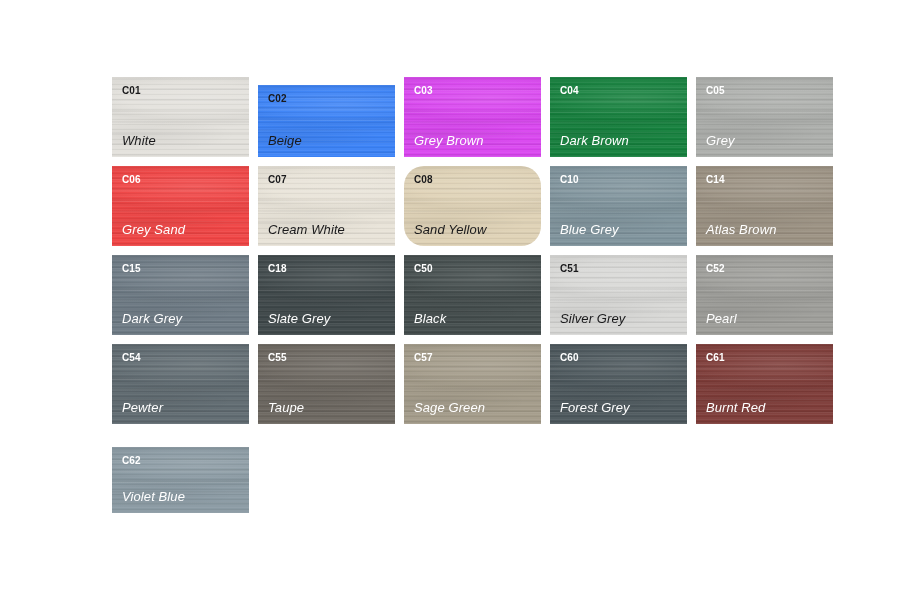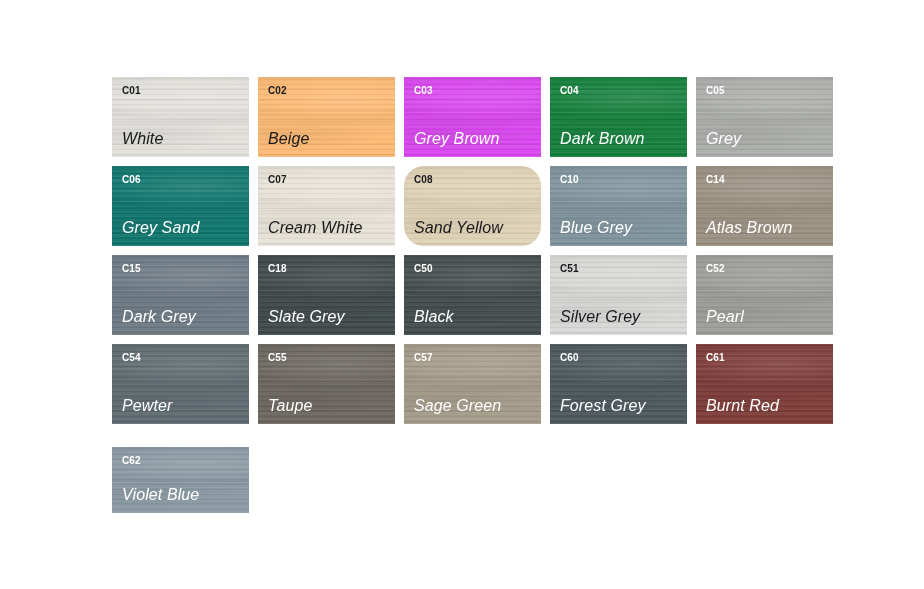--- a/index.html
+++ b/index.html
@@ -85,21 +85,21 @@
     font-style: normal;
     letter-spacing: 0.1px;
     z-index: 3;
     line-height: 1.1;
   }
 
   .swatch-name {
     position: absolute;
     left: 10px;
     bottom: 9px;
-    font-size: 16px;
+    font-size: 13px;
     font-weight: normal;
     font-style: italic;
     letter-spacing: 0.1px;
     z-index: 3;
     line-height: 1.1;
   }
 
   .text-dark  .swatch-code,
   .text-dark  .swatch-name { color: #19191b; }
 
@@ -109,21 +109,21 @@
 </head>
 <body>
 
 <div id="swatch-grid">
     <div class="swatch text-dark" style="background: rgb(227, 225, 220);">
       <div class="grain"></div>
       <div class="grain2"></div>
       <span class="swatch-code">C01</span>
       <span class="swatch-name">White</span>
     </div>
-    <div class="swatch text-dark" style="background: #fdba74;">
+    <div class="swatch text-dark" style="background: #3b82f6; margin-top: 8px;">
       <div class="grain"></div>
       <div class="grain2"></div>
       <span class="swatch-code">C02</span>
       <span class="swatch-name">Beige</span>
     </div>
     <div class="swatch text-light" style="background: #d946ef;">
       <div class="grain"></div>
       <div class="grain2"></div>
       <span class="swatch-code">C03</span>
       <span class="swatch-name">Grey Brown</span>
@@ -133,21 +133,21 @@
       <div class="grain2"></div>
       <span class="swatch-code">C04</span>
       <span class="swatch-name">Dark Brown</span>
     </div>
     <div class="swatch text-light" style="background: rgb(172, 174, 171);">
       <div class="grain"></div>
       <div class="grain2"></div>
       <span class="swatch-code">C05</span>
       <span class="swatch-name">Grey</span>
     </div>
-    <div class="swatch text-light" style="background: #0f766e;">
+    <div class="swatch text-light" style="background: #ef4444;">
       <div class="grain"></div>
       <div class="grain2"></div>
       <span class="swatch-code">C06</span>
       <span class="swatch-name">Grey Sand</span>
     </div>
     <div class="swatch text-dark" style="background: rgb(232, 227, 216);">
       <div class="grain"></div>
       <div class="grain2"></div>
       <span class="swatch-code">C07</span>
       <span class="swatch-name">Cream White</span>

